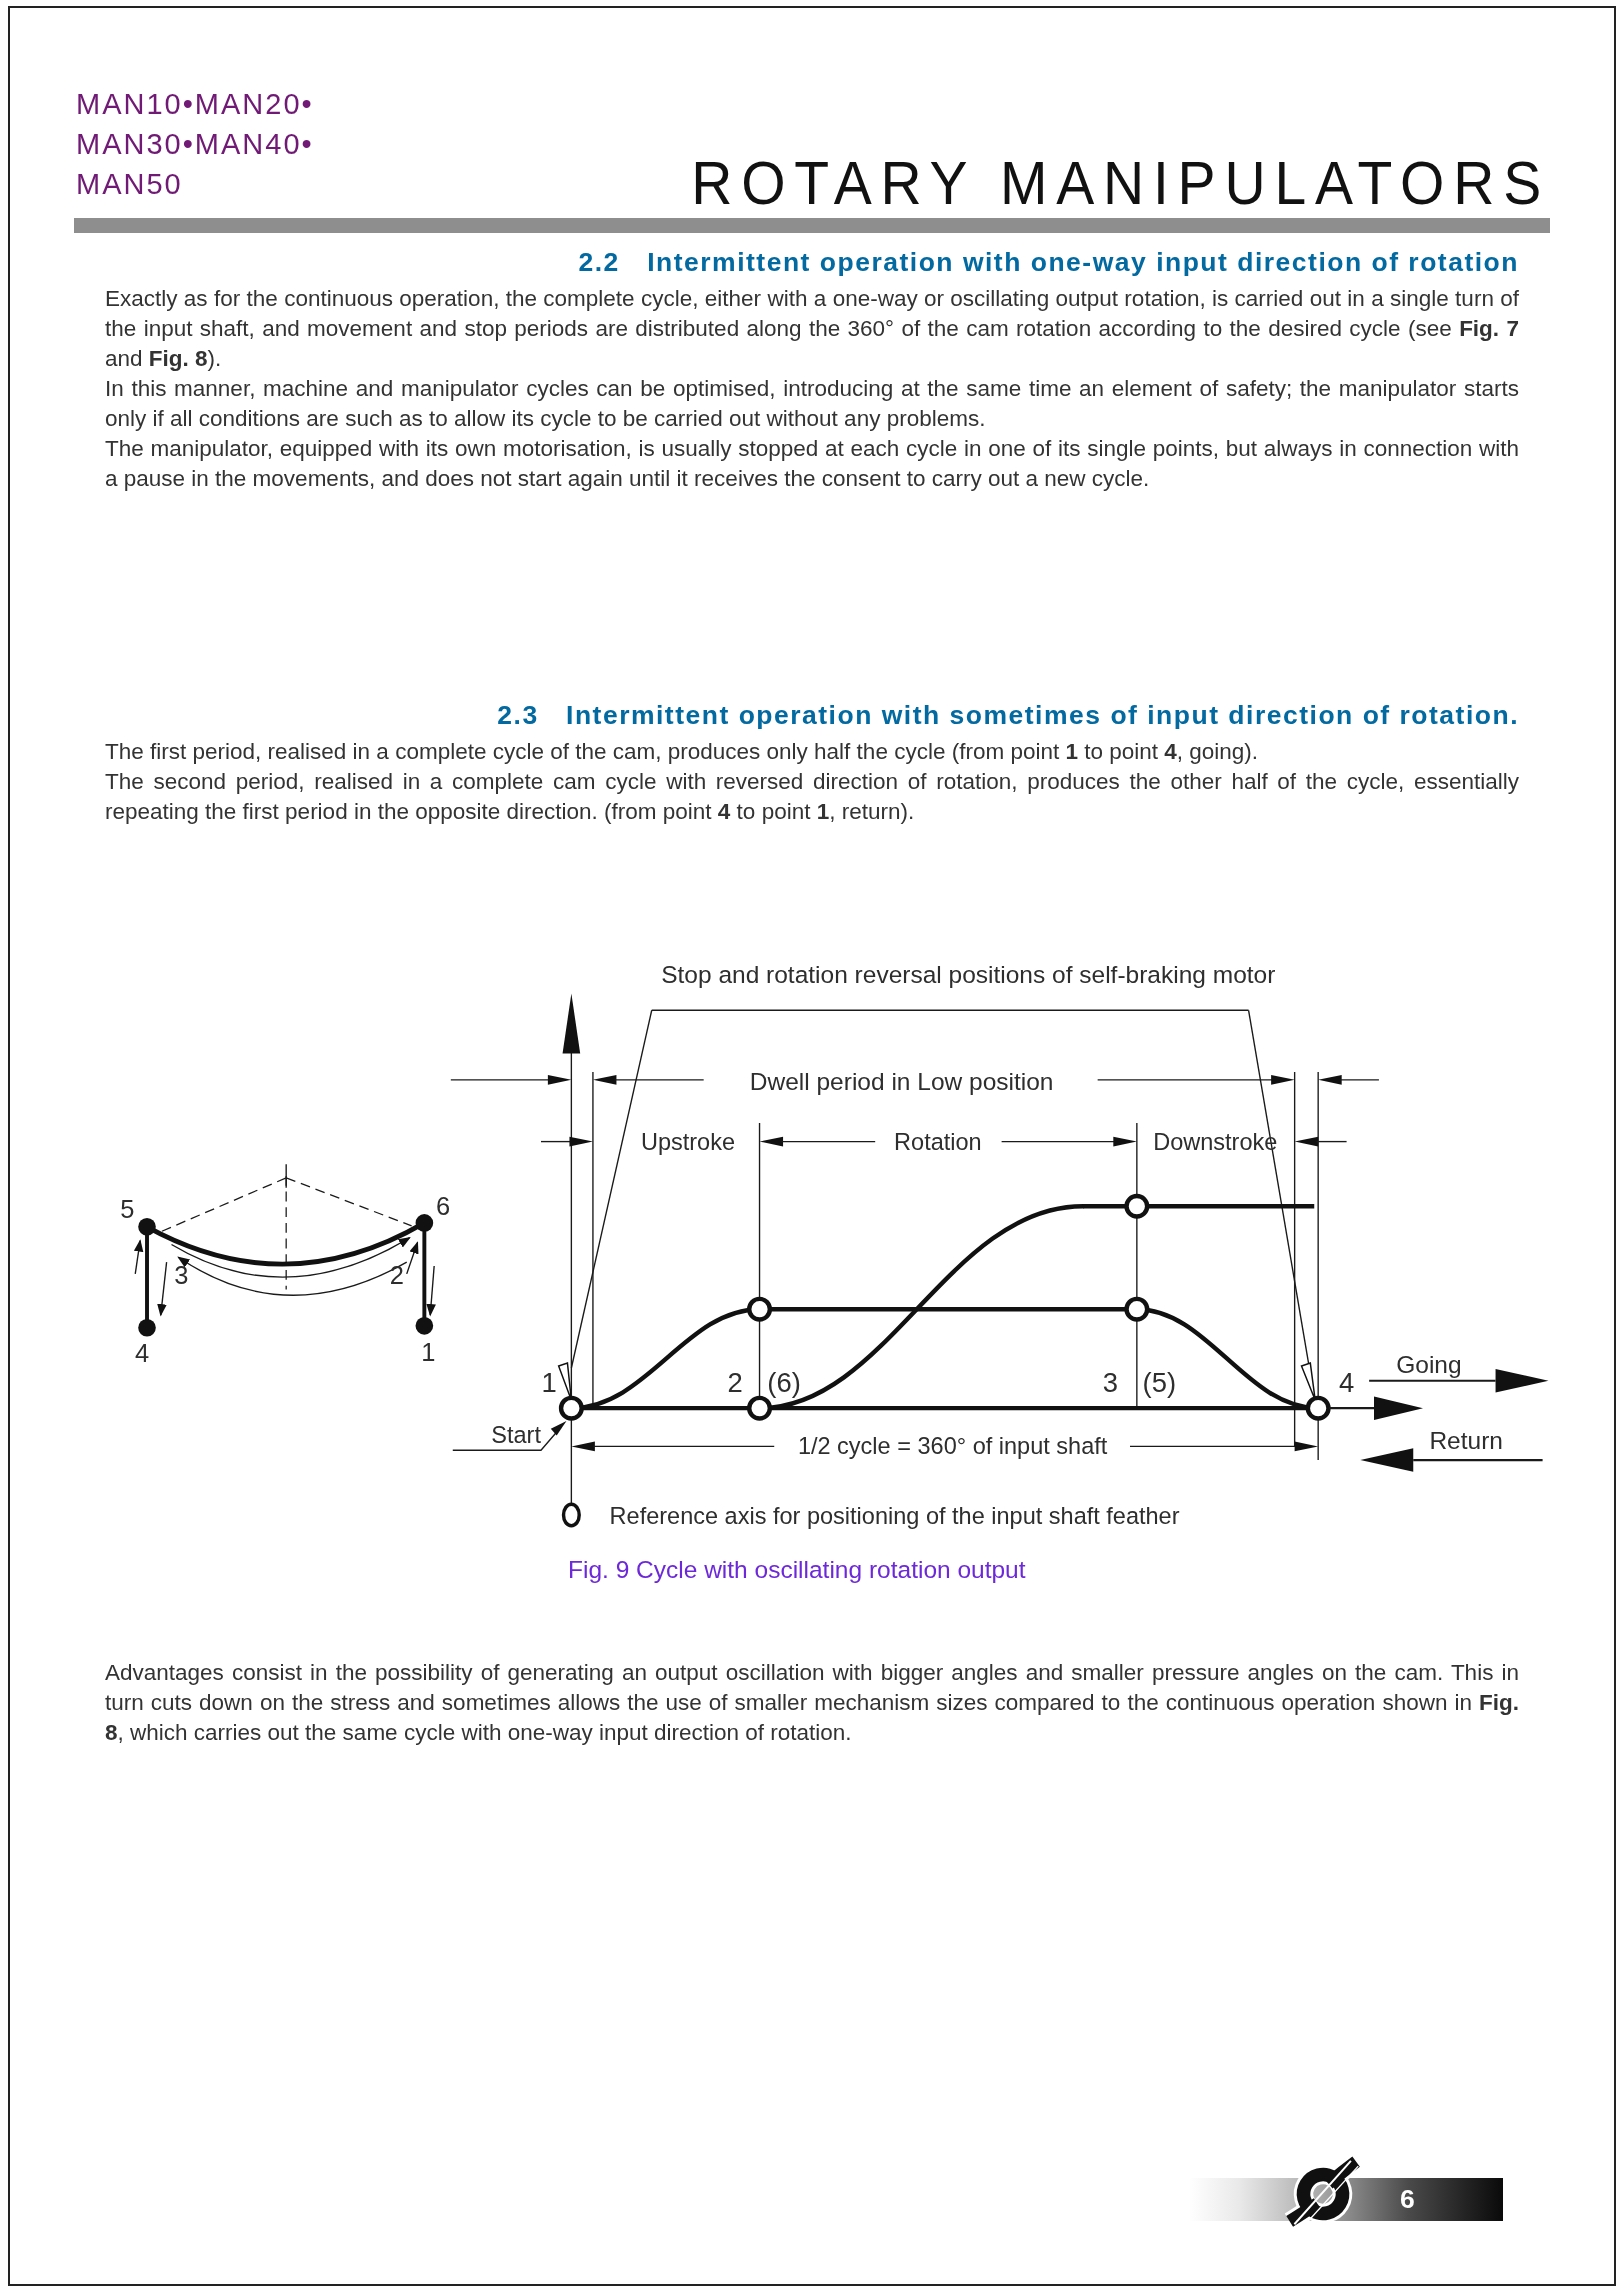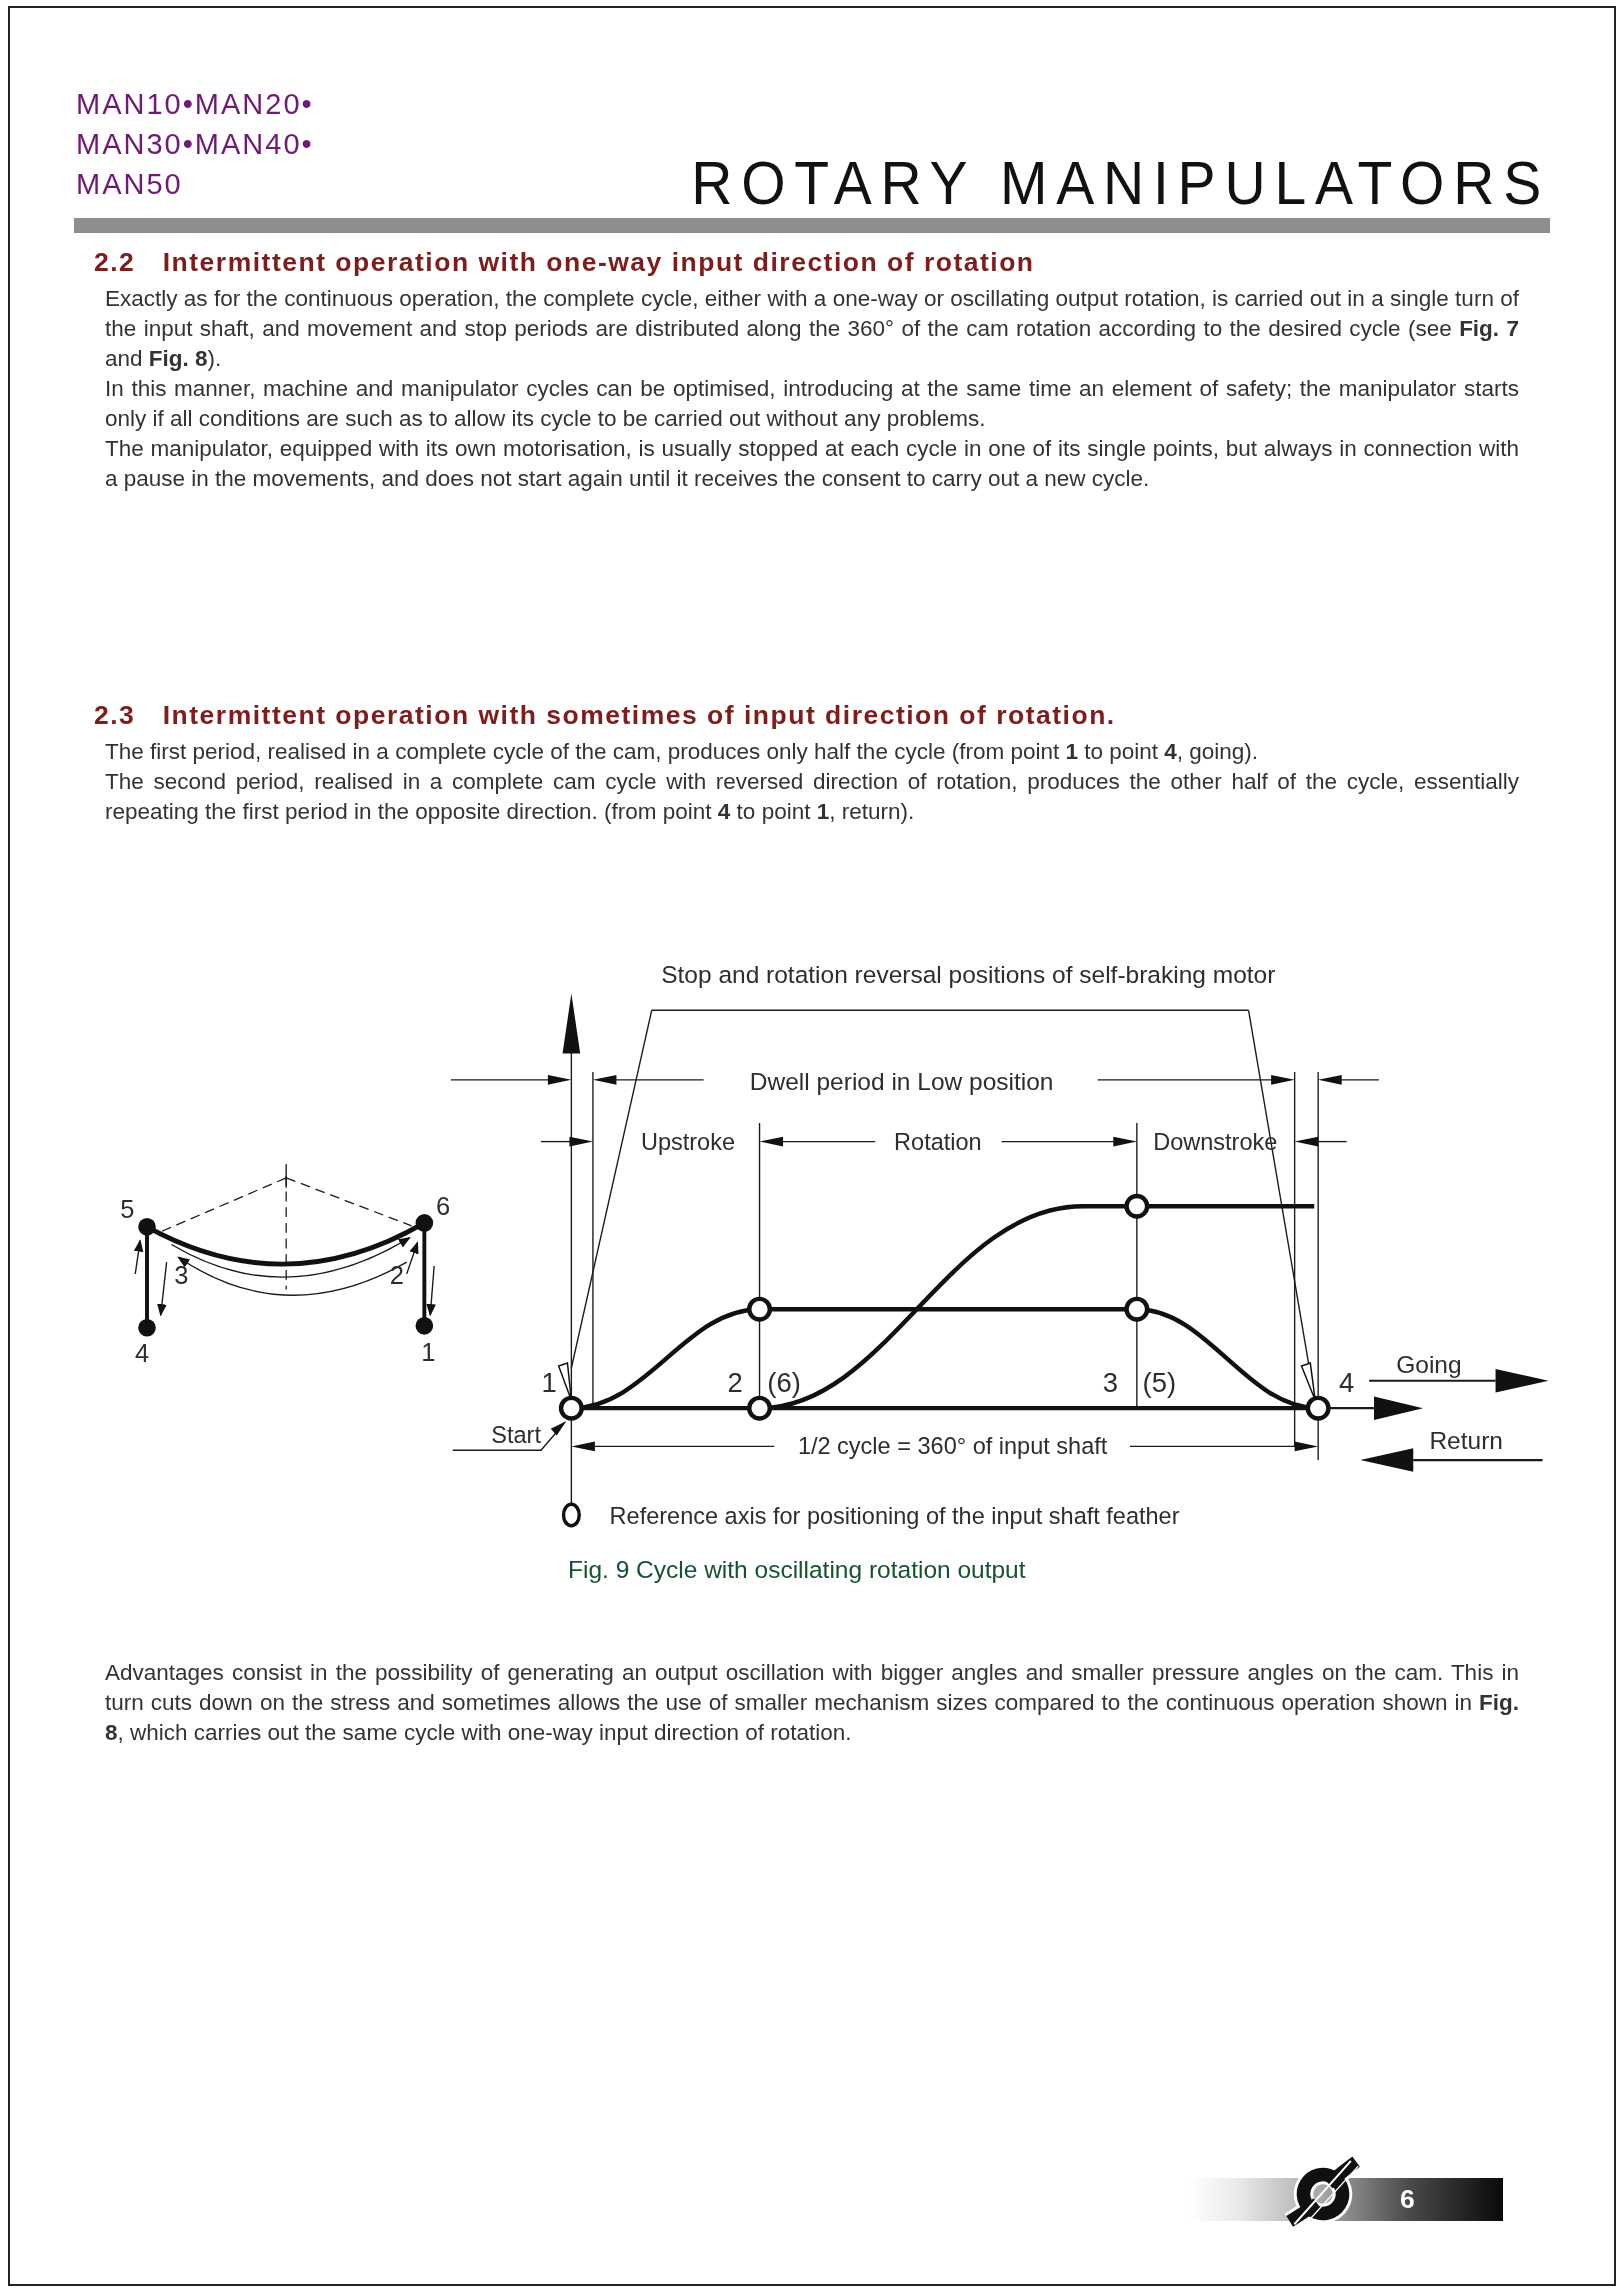--- a/index.html
+++ b/index.html
@@ -7,32 +7,32 @@
        font-family:"Liberation Sans", sans-serif;color:#3a3a3a;}
   .abs{position:absolute;}
   #page-border{left:7.8px;top:5.9px;width:1604px;height:2276px;border:2px solid #222;}
   
   #models{left:76px;top:84px;font-size:29px;line-height:40px;color:#701a75;
           letter-spacing:2px;font-weight:400;}
   #main-title{right:71px;top:147px;font-size:57px;letter-spacing:8.8px;color:#111;
               font-weight:400;transform:scaleY(1.08);transform-origin:top right;white-space:nowrap;}
   #header-bar{left:74px;top:218px;width:1476px;height:14.7px;background:#8e8e8e;}
   
-  .h{left:94px;width:1414px;font-weight:700;font-size:26.5px;color:#7f1d1d;letter-spacing:1.5px;}
+  .h{left:105px;width:1414px;font-weight:700;font-size:26.5px;color:#0369a1;letter-spacing:1.5px;text-align:right;}
   .hnum{margin-right:27.4px;}
   .body-block{left:105px;width:1414px;font-size:22.5px;line-height:30px;text-align:justify;color:#333;}
   .para{margin:0;}
   .b{font-weight:700;margin-top:13px;}
   #sec22-h{top:247px;} #sec22-body{top:284px;}
   #sec23-h{top:700px;} #sec23-body{top:737px;}
   #closing{top:1658px;}
   #closing .para + .para{margin-top:44px;}
   
   #fig-svg{left:0;top:921px;}
-  #fig-caption{left:568px;top:1556px;font-size:24.5px;color:#14532d;}
+  #fig-caption{left:568px;top:1556px;font-size:24.5px;color:#6d28d9;}
   svg text{fill:#2e2e2e;font-family:"Liberation Sans",sans-serif;}
   .tl{stroke:#1a1a1a;stroke-width:1.4;fill:none;}
   .tl2{stroke:#1a1a1a;stroke-width:2.2;fill:none;}
   .tk{stroke:#111;stroke-width:4.5;fill:none;}
   .tkr{stroke:#111;stroke-width:4.5;fill:none;stroke-linecap:round;}
   .dash{stroke:#1a1a1a;stroke-width:1.3;fill:none;stroke-dasharray:10 6;}
   .solid{fill:#111;stroke:none;}
   .open-arrow{fill:#fff;stroke:#111;stroke-width:1.5;}
   .node{fill:#fff;stroke:#111;stroke-width:4.5;}
   .ft{font-size:25px;}

